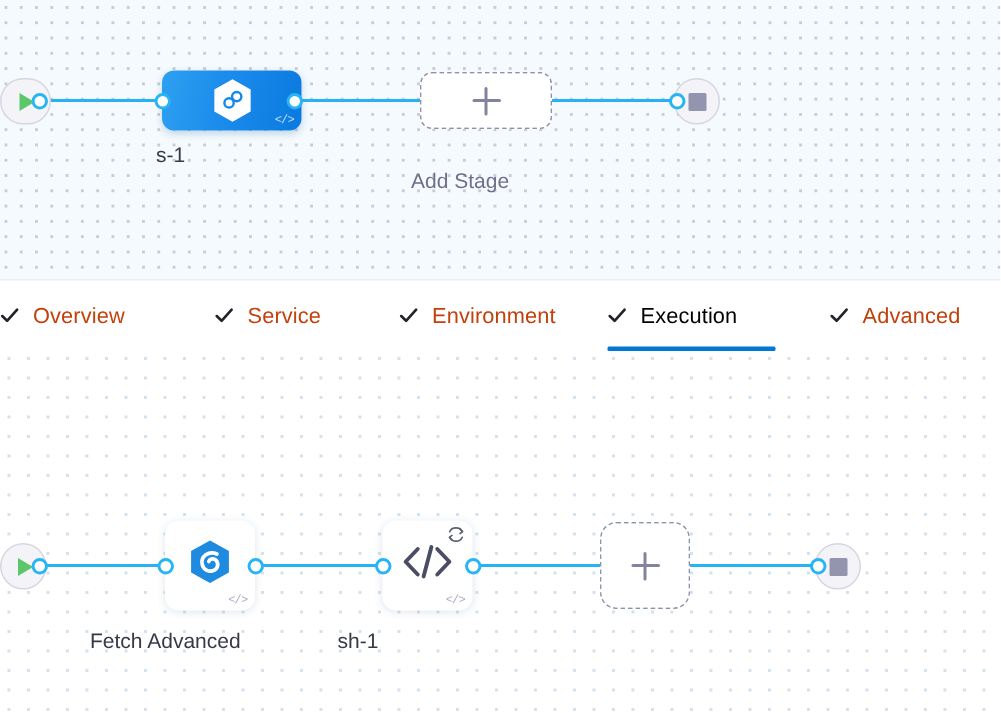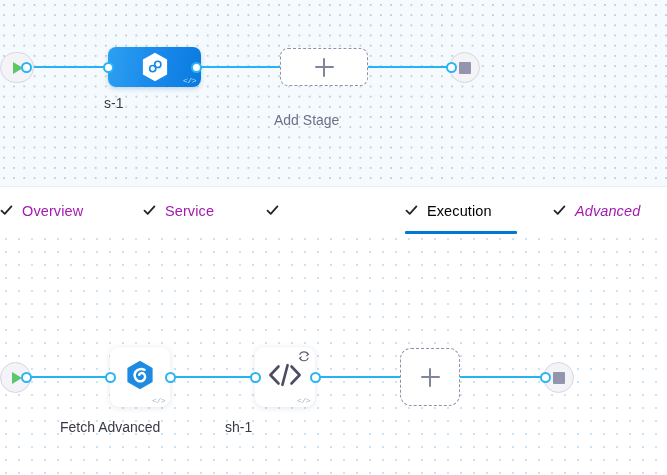--- a/index.html
+++ b/index.html
@@ -73,21 +73,21 @@
   }
   .tab .check {
     width: 13px;
     height: 13px;
     flex: none;
     color: #22222a;
     display: block;
   }
   .tab .tab-label {
     font-size: 14.5px;
-    color: #a21caf;
+    color: #c2410c;
     letter-spacing: 0.1px;
     white-space: nowrap;
   }
   .tab.active .tab-label {
     font-weight: normal;
     color: #000000;
   }
   .tab .underline {
     position: absolute;
     left: 0;
@@ -325,32 +325,33 @@
         <path d="M1.6 7.2 L5.1 10.6 L12.3 2.6" fill="none" stroke="currentColor" stroke-width="1.9" stroke-linecap="round" stroke-linejoin="round"></path>
       </svg>
       <span class="tab-label">Service</span>
 
     </div>
 
     <div class="tab" style="left:266px; width:120px;">
       <svg class="check" viewBox="0 0 14 14">
         <path d="M1.6 7.2 L5.1 10.6 L12.3 2.6" fill="none" stroke="currentColor" stroke-width="1.9" stroke-linecap="round" stroke-linejoin="round"></path>
       </svg>
+      <span class="tab-label">Environment</span>
 
     </div>
 
     <div class="tab active" style="left:405px; width:112px;">
       <svg class="check" viewBox="0 0 14 14">
         <path d="M1.6 7.2 L5.1 10.6 L12.3 2.6" fill="none" stroke="currentColor" stroke-width="1.9" stroke-linecap="round" stroke-linejoin="round"></path>
       </svg>
       <span class="tab-label">Execution</span>
       <span class="underline"></span>
     </div>
 
-    <div class="tab" style="left:553px; width:110px;font-style:italic;">
+    <div class="tab" style="left:553px; width:110px;">
       <svg class="check" viewBox="0 0 14 14">
         <path d="M1.6 7.2 L5.1 10.6 L12.3 2.6" fill="none" stroke="currentColor" stroke-width="1.9" stroke-linecap="round" stroke-linejoin="round"></path>
       </svg>
       <span class="tab-label">Advanced</span>
 
     </div>
 
   </div>
 
   <div class="canvas step-canvas">

